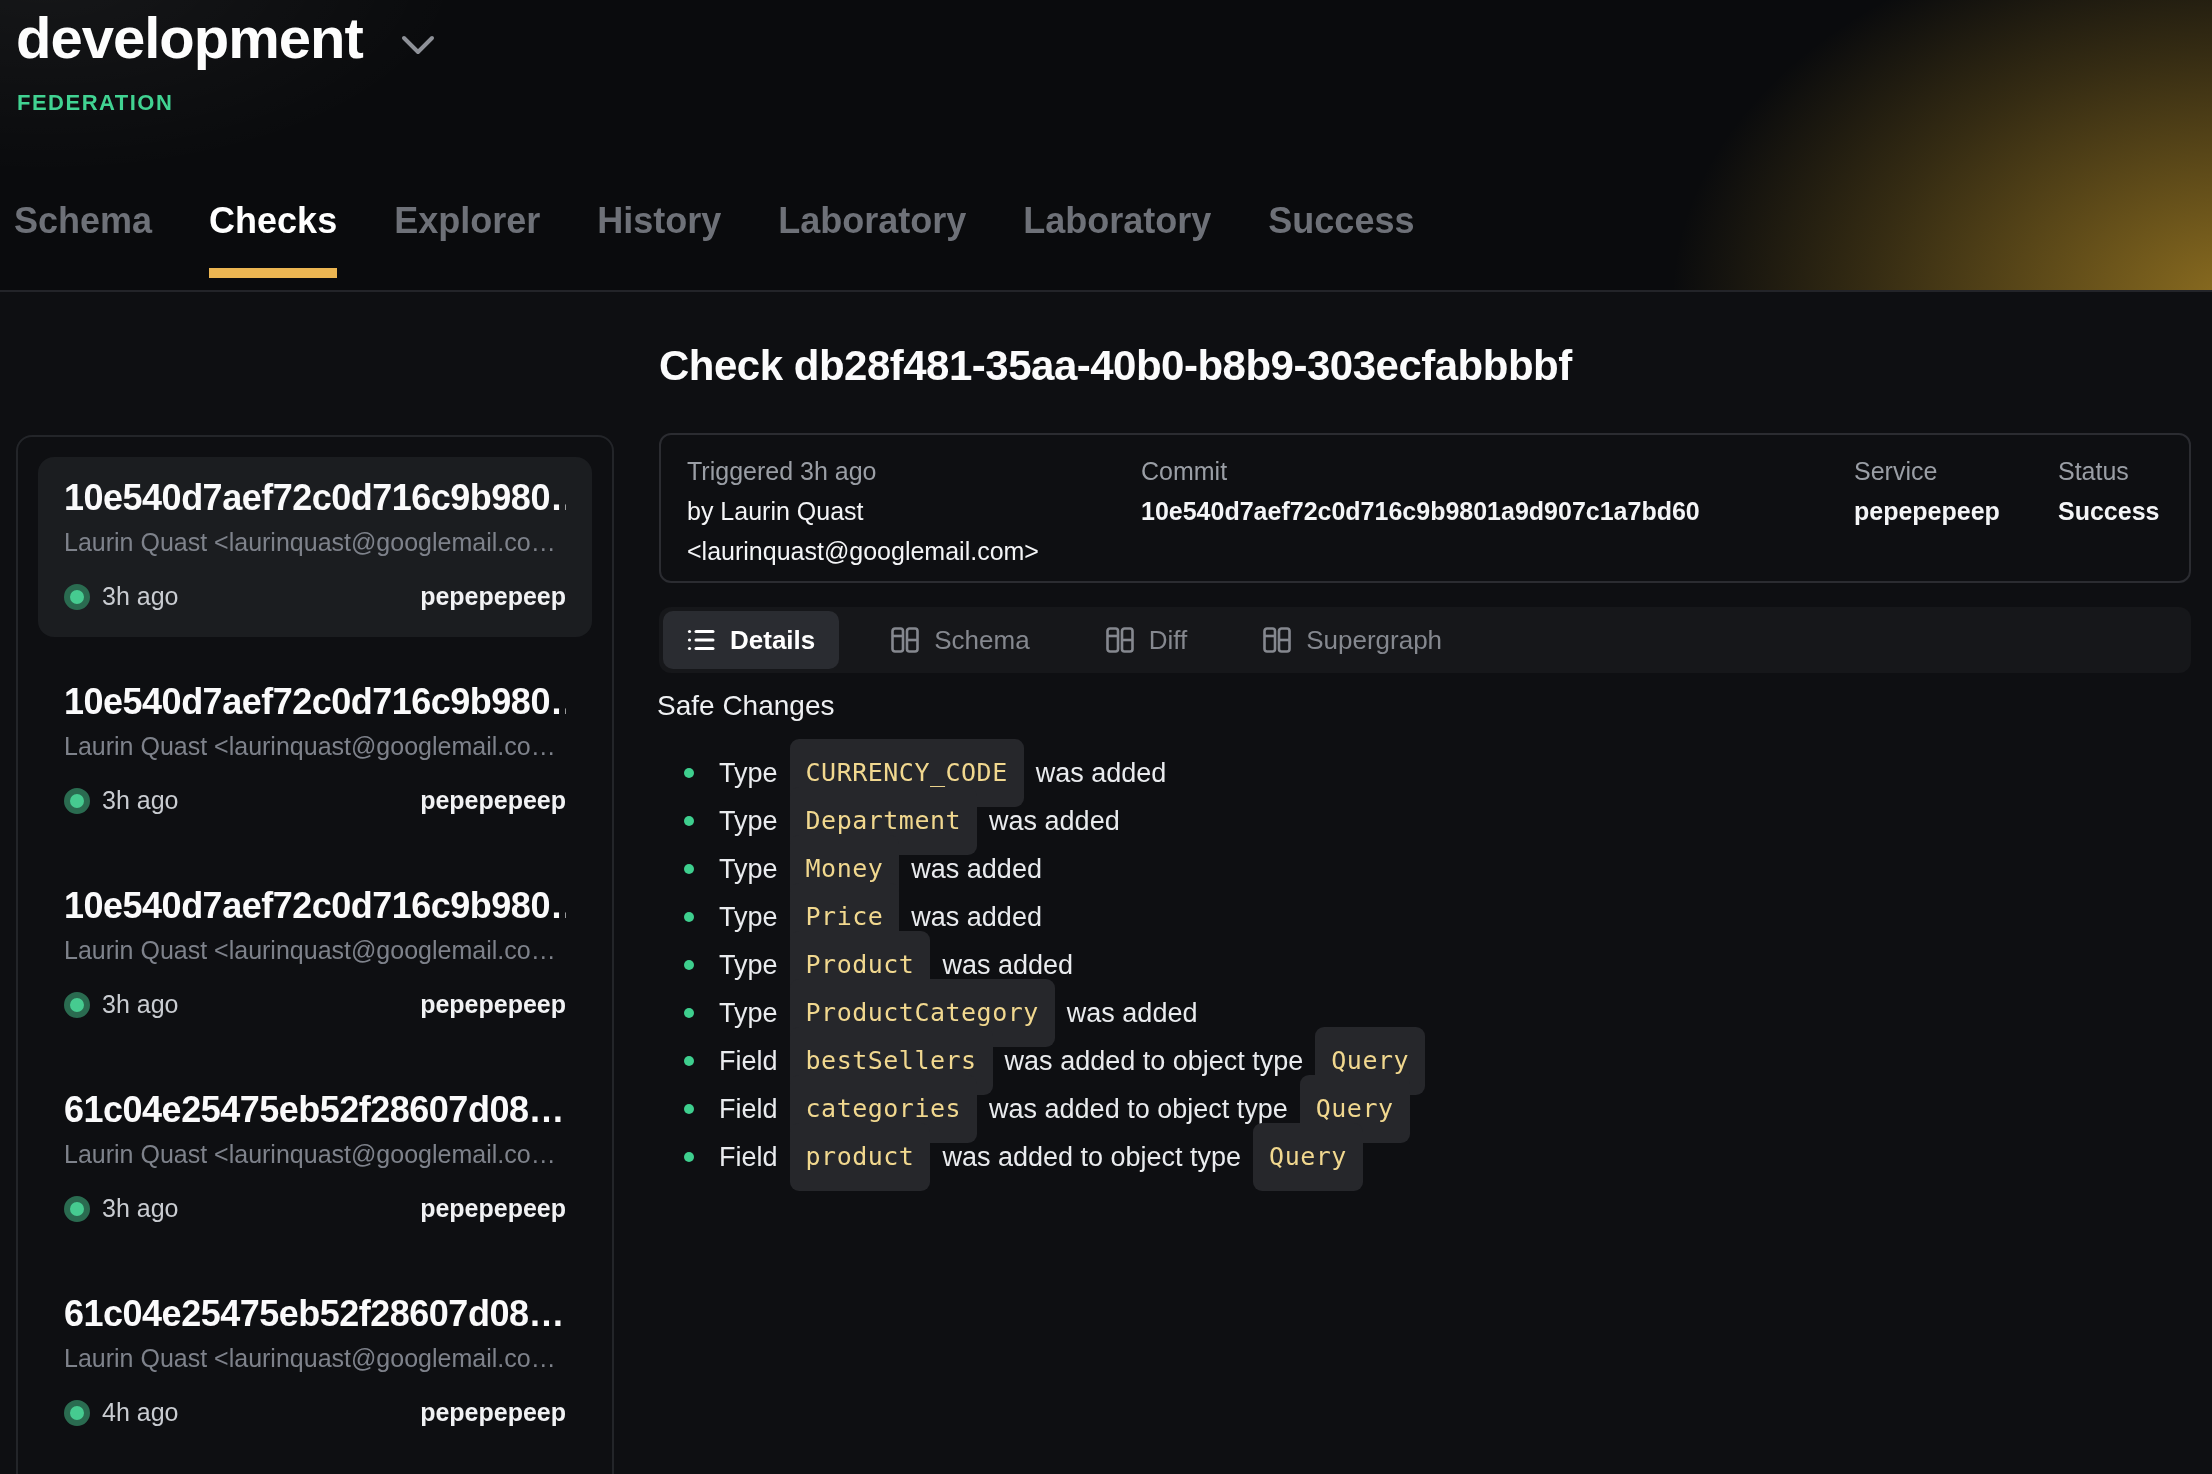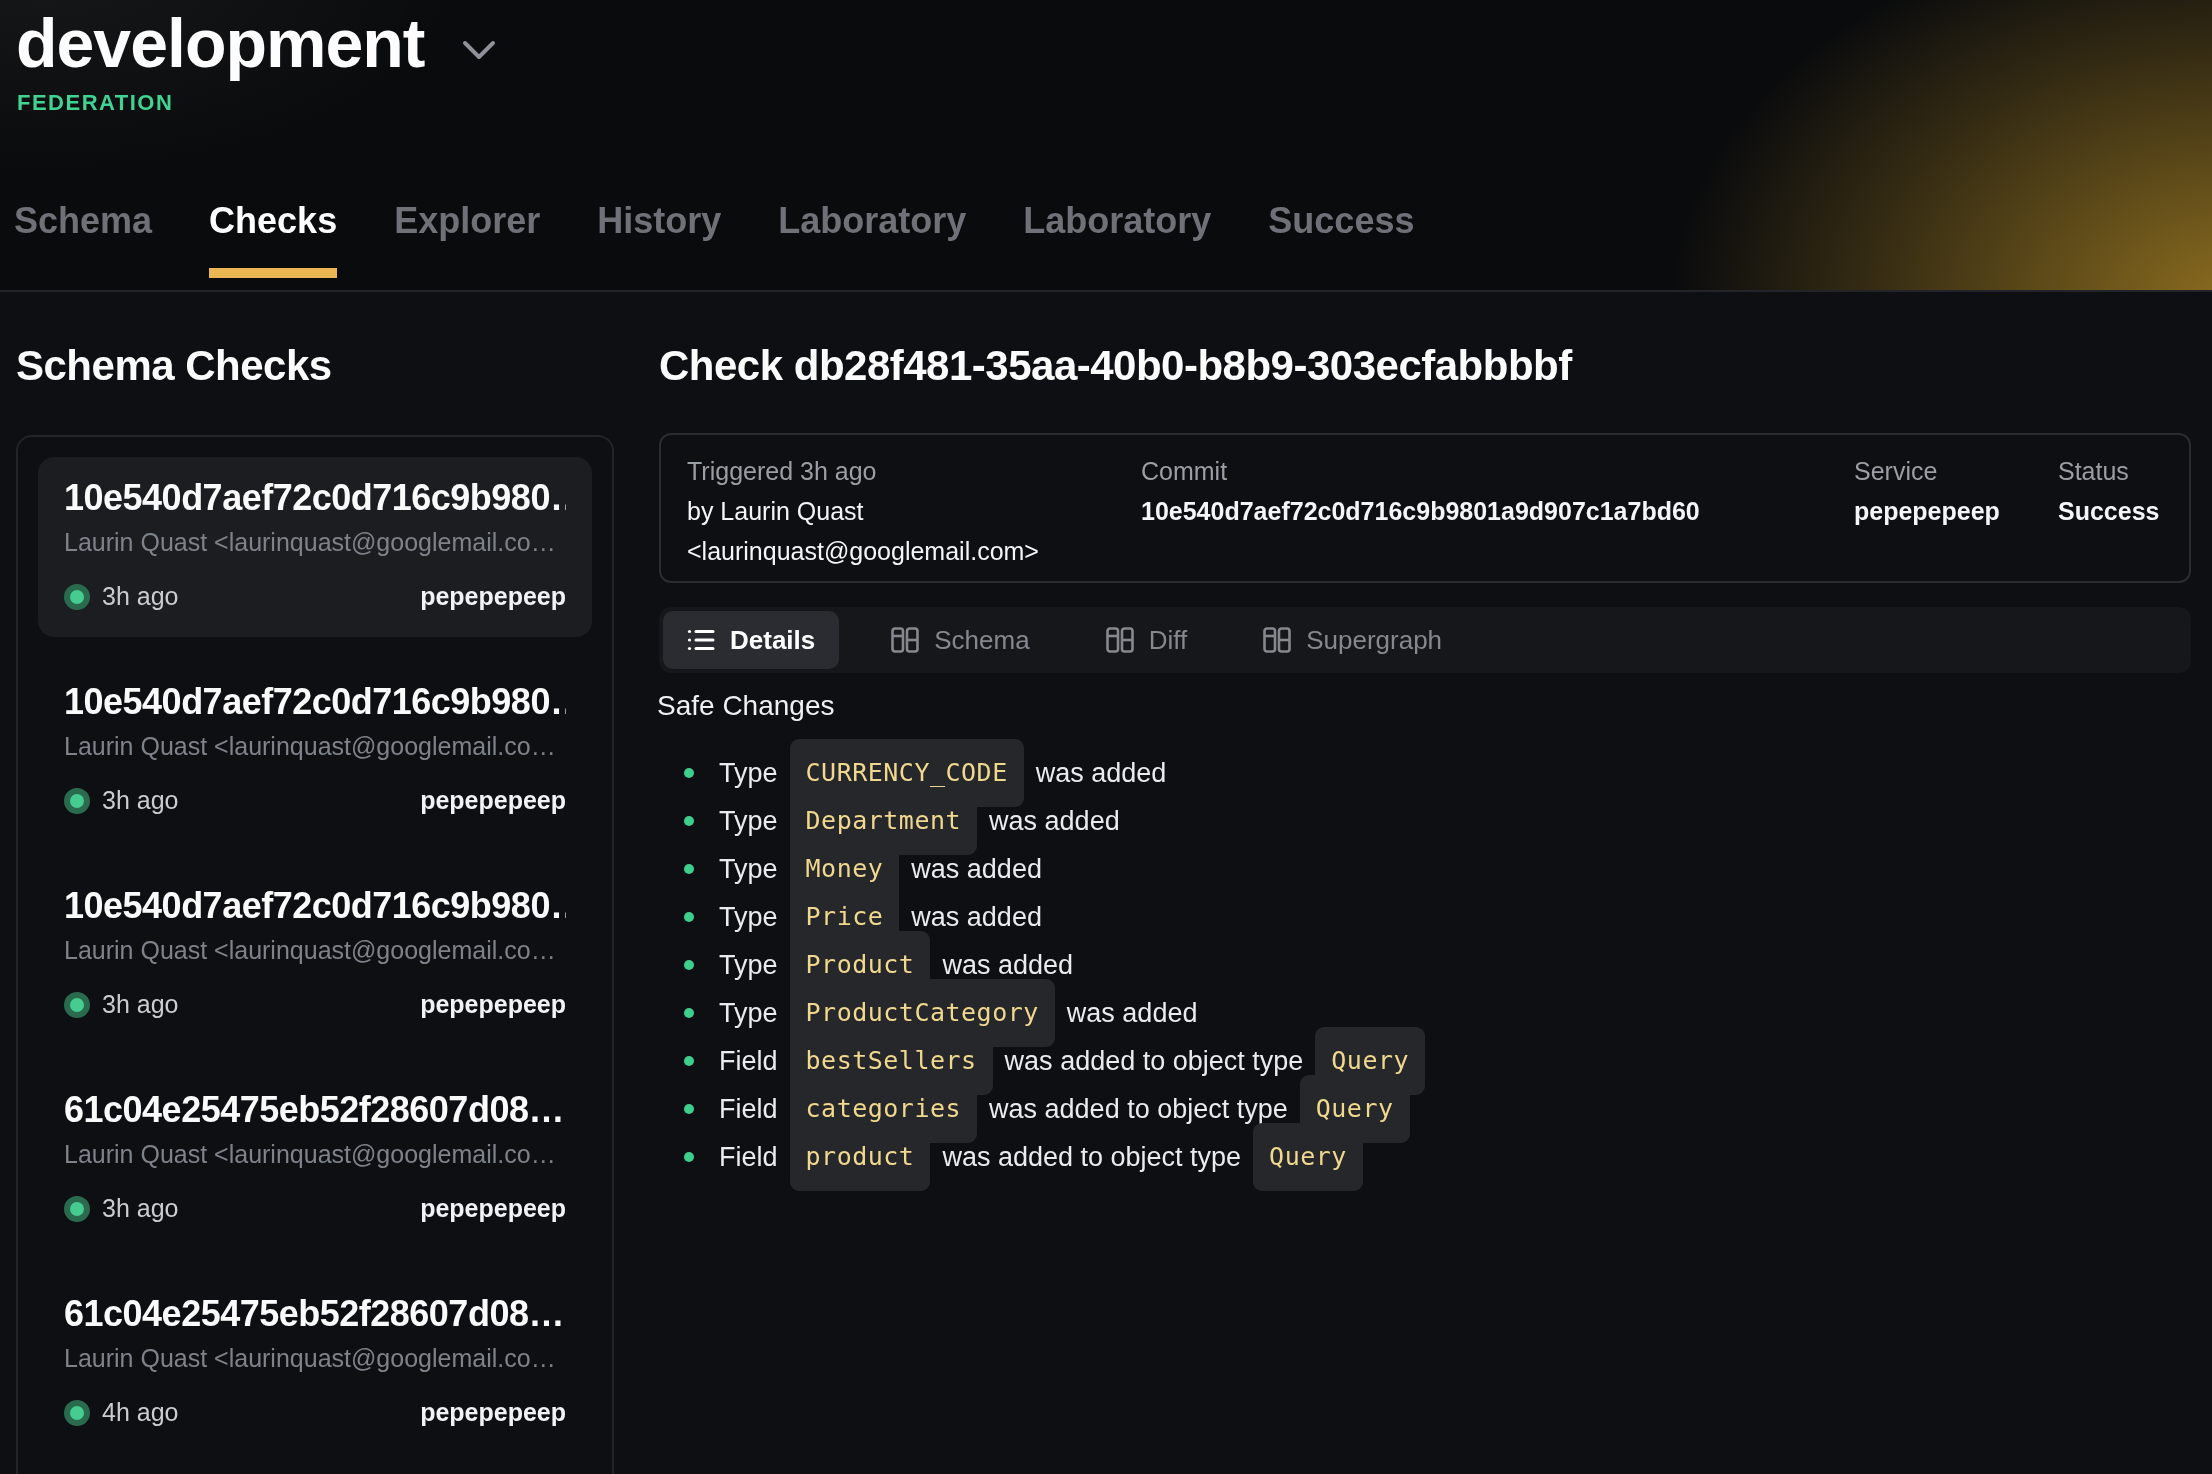--- a/index.html
+++ b/index.html
@@ -13,21 +13,21 @@
   
   .header {
     position:absolute; left:0; top:0; width:2212px; height:292px;
     background:
       radial-gradient(760px 520px at 101% 104%, rgba(226,174,44,0.60), rgba(207,160,40,0.22) 48%, rgba(0,0,0,0) 74%),
       radial-gradient(700px 340px at 2% -10%, rgba(255,255,255,0.05), rgba(0,0,0,0) 60%),
       linear-gradient(#0a0b0d,#0a0b0d);
     border-bottom:2px solid #232429;
   }
   .project-row { position:absolute; left:16px; top:4px; display:flex; align-items:center; gap:38px; }
-  .project-title { font-size:68px; font-weight:700; letter-spacing:-1px; color:#fdfdfd; }
+  .project-title { font-size:58px; font-weight:700; letter-spacing:-1px; color:#fdfdfd; }
   .chevron { width:34px; height:22px; color:#8e9198; cursor:pointer; margin-top:14px; }
   .badge { position:absolute; left:17px; top:90px; font-size:22px; font-weight:700; letter-spacing:1.5px; color:#41d392; }
   .nav { position:absolute; left:14px; top:200px; display:flex; gap:57px; }
   .nav-tab { position:relative; font-size:36px; font-weight:700; color:#6e7178; padding-bottom:36px; cursor:pointer; }
   .nav-tab.active { color:#ffffff; }
   .nav-tab.active::after { content:""; position:absolute; left:0; right:0; bottom:0; height:10px; background:#ecb652; }
 
   
   .main { position:absolute; left:0; top:292px; width:2212px; height:1182px; background:#0e0f12; }
   h2.section-title { position:absolute; top:50px; font-size:42px; font-weight:700; color:#fbfbfc; letter-spacing:-0.5px; }
@@ -104,21 +104,20 @@
         <div class="nav-tab">Explorer</div>
         <div class="nav-tab">History</div>
         <div class="nav-tab">Laboratory</div>
         <div class="nav-tab">Laboratory</div>
         <div class="nav-tab">Success</div>
       </nav>
   </header>
 
   <main class="main">
 
-    <h2 class="section-title left-title">Schema Checks</h2>
     <div class="list-container">
         <div class="check-card selected">
           <div class="check-hash">10e540d7aef72c0d716c9b980…</div>
           <div class="check-author">Laurin Quast &lt;laurinquast@googlemail.co…</div>
           <div class="check-foot">
             <span class="status-dot"></span>
             <span class="check-time">3h ago</span>
             <span class="check-service">pepepepeep</span>
           </div>
         </div>

